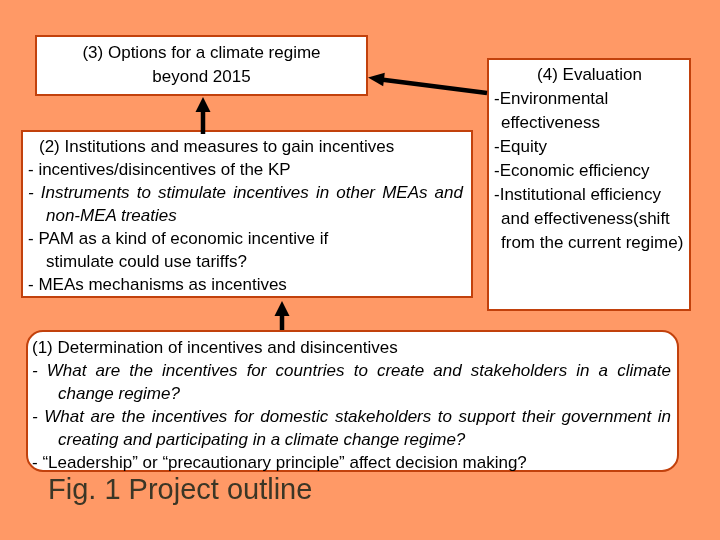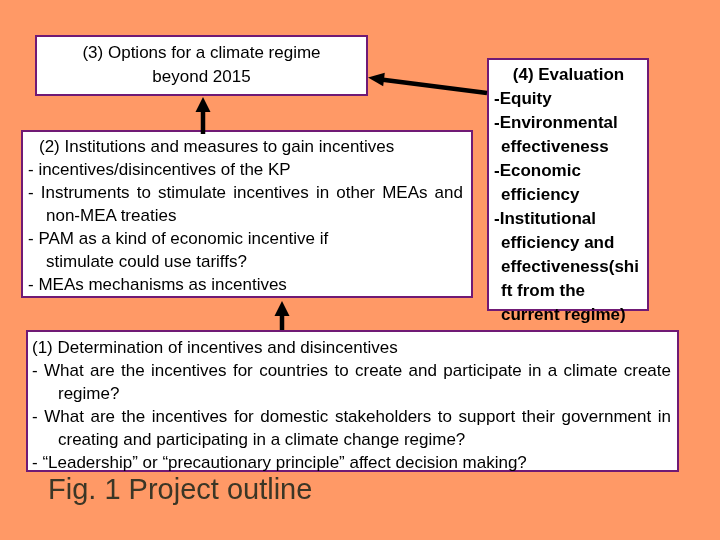--- a/index.html
+++ b/index.html
@@ -5,70 +5,70 @@
   html,body{margin:0;padding:0;}
   body{
     width:720px;height:540px;overflow:hidden;
     font-family:"Liberation Sans","DejaVu Sans",sans-serif;
   }
   .slide{
     position:relative;width:720px;height:540px;
     background:#FF9966;
   }
   .box{
-    position:absolute;background:#FFFFFF;border:2px solid #701a75;
+    position:absolute;background:#FFFFFF;border:2px solid #c2410c;
     color:#000000;font-size:17px;line-height:23px;box-sizing:border-box;
   }
   .box-3{left:35px;top:35px;width:333px;height:61px;text-align:center;padding-top:4px;line-height:24px;}
   .box-2{left:21px;top:130px;width:452px;height:168px;padding:3px 8px 2px 5px;}
-  .box-4{left:487px;top:58px;width:162px;height:253px;padding:3px 4px 2px 5px;line-height:24px;overflow-wrap:break-word;font-weight:bold;}
-  .box-1{left:26px;top:330px;width:653px;height:142px;padding:4px 6px 2px 4px;}
+  .box-4{left:487px;top:58px;width:204px;height:253px;padding:3px 4px 2px 5px;line-height:24px;overflow-wrap:break-word;}
+  .box-1{left:26px;top:330px;width:653px;height:142px;padding:4px 6px 2px 4px;border-radius:17px;}
   .heading-indent{padding-left:11px;}
   .heading-center{text-align:center;}
   .item{white-space:pre-wrap;}
   .box-2 .item{padding-left:18px;text-indent:-18px;}
   .box-4 .item{padding-left:7px;text-indent:-7px;}
   .box-1 .item{padding-left:26px;text-indent:-26px;}
-  .justify{text-align:justify;}
+  .justify{text-align:justify;font-style:italic;}
   .arrows{position:absolute;left:0;top:0;width:720px;height:540px;pointer-events:none;}
   .caption{
     position:absolute;left:48px;top:477px;
     font-size:29px;line-height:25px;color:#3B3626;
   }
 </style>
 </head>
 <body>
 
 <div class="slide">
 
   <div class="box box-3">
     <div>(3) Options for a climate regime</div>
     <div>beyond 2015</div>
   </div>
 
   <div class="box box-4">
     <div class="heading-center">(4) Evaluation</div>
+    <div class="item">-Environmental effectiveness</div>
     <div class="item">-Equity</div>
-    <div class="item">-Environmental effectiveness</div>
     <div class="item">-Economic efficiency</div>
     <div class="item">-Institutional efficiency and effectiveness(shift from the current regime)</div>
   </div>
 
   <div class="box box-2">
     <div class="heading-indent">(2) Institutions and measures to gain incentives</div>
     <div class="item">- incentives/disincentives of the KP</div>
     <div class="item justify">- Instruments to stimulate incentives in other MEAs and non-MEA treaties</div>
     <div class="item">- PAM as a kind of economic incentive if
 stimulate could use tariffs?</div>
     <div class="item">- MEAs mechanisms as incentives</div>
   </div>
 
   <div class="box box-1">
     <div>(1) Determination of incentives and disincentives</div>
-    <div class="item justify">- What are the incentives for countries to create and participate in a climate create regime?</div>
+    <div class="item justify">- What are the incentives for countries to create and stakeholders in a climate change regime?</div>
     <div class="item justify">- What are the incentives for domestic stakeholders to support their government in creating and participating in a climate change regime?</div>
     <div class="item">- “Leadership” or “precautionary principle” affect decision making?</div>
   </div>
 
   <svg class="arrows" viewBox="0 0 720 540" xmlns="http://www.w3.org/2000/svg">
     <g>
       <line x1="203" y1="134" x2="203" y2="109" stroke="#000" stroke-width="4.5"></line>
       <polygon points="203,97 195.5,112 210.5,112" fill="#000"></polygon>
     </g>
     <g>

